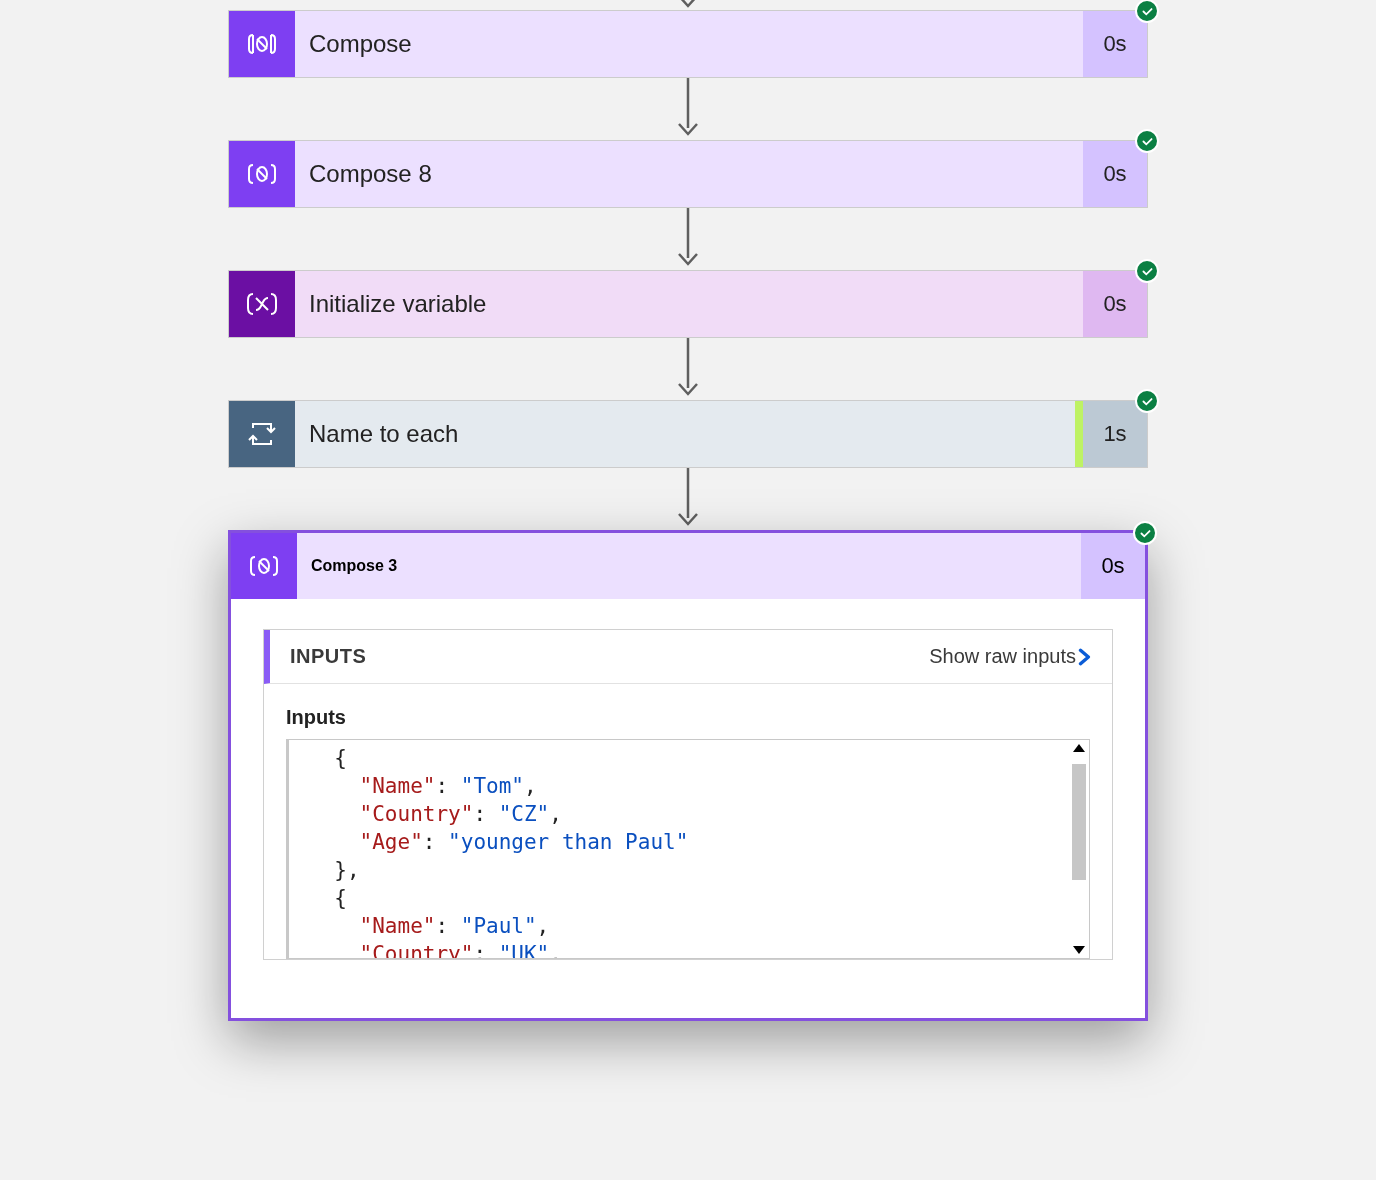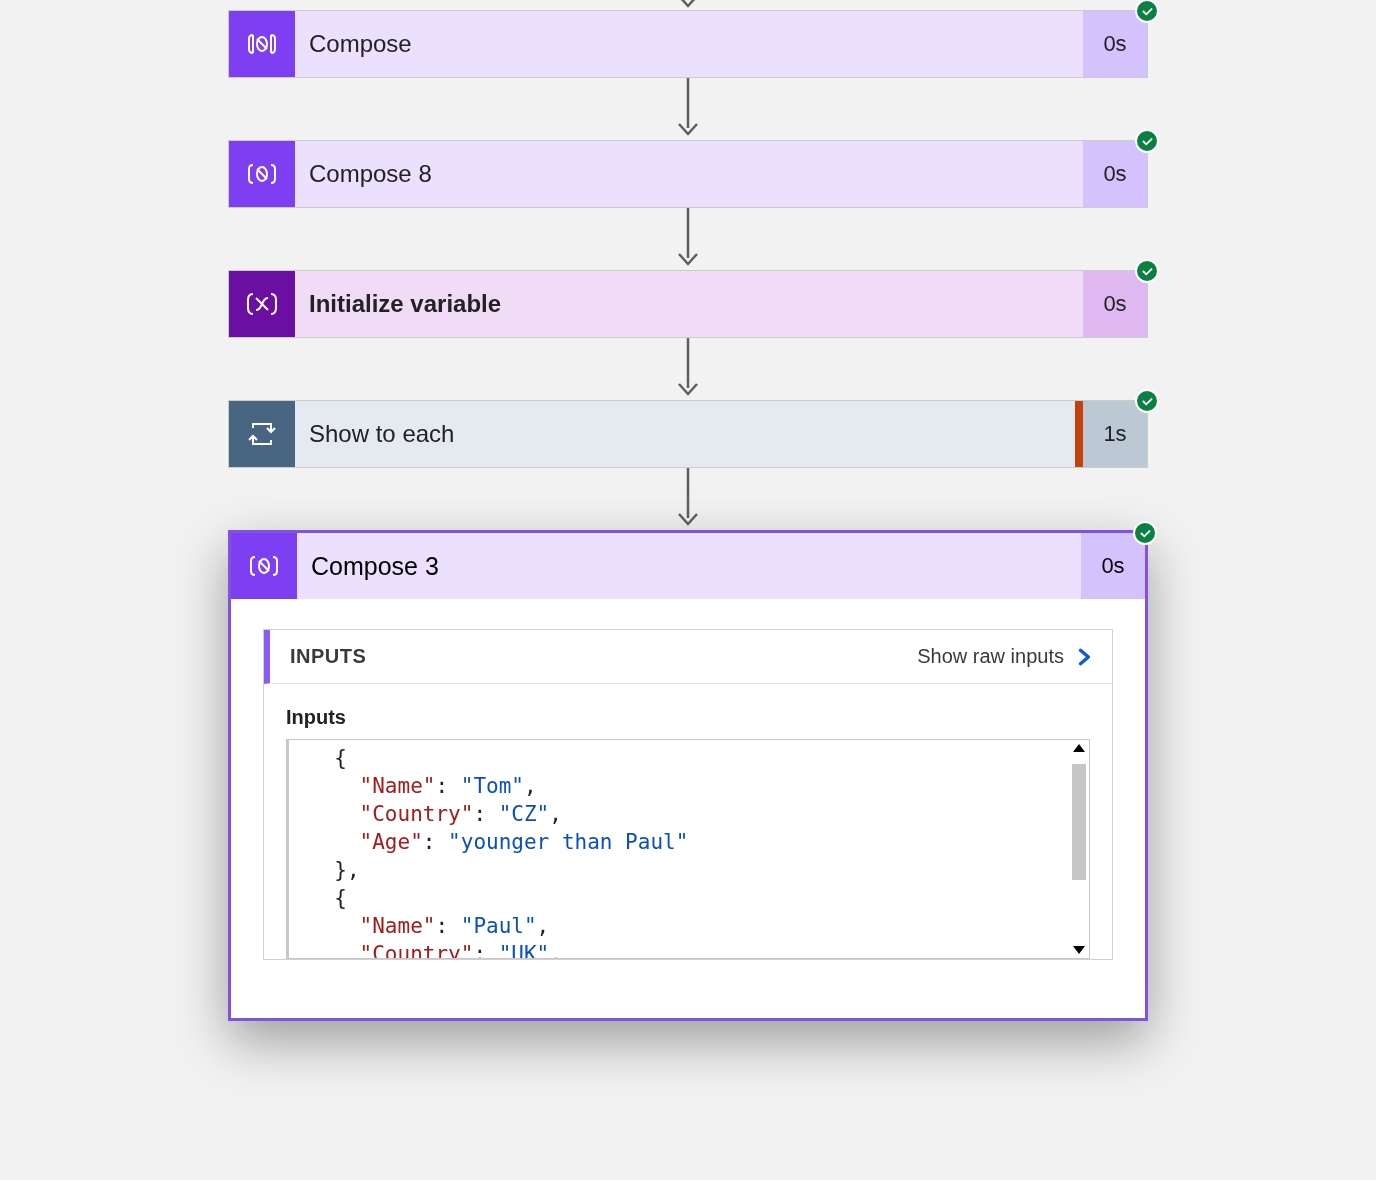--- a/index.html
+++ b/index.html
@@ -39,21 +39,21 @@
     justify-content:center;
   }
   .arrow svg { display:block; }
   .card {
     position: relative;
     width: 920px;
     height: 68px;
     display: flex;
     align-items: stretch;
     border: 1px solid #ccc;
-    background: #c2410c;
+    background: #bef264;
     cursor: pointer;
   }
   .card .icon-box {
     width: 66px;
     display:flex;
     align-items:center;
     justify-content:center;
     flex-shrink:0;
   }
   .card .title {
@@ -88,21 +88,21 @@
   }
   .badge svg { width:13px; height:13px; }
 
   
   .card.compose .icon-box { background: #7e3ff2; }
   .card.compose .title    { background: #ece0ff; }
   .card.compose .time     { background: #d4c2ff; }
 
   
   .card.variable .icon-box { background: #6b0fa3; }
-  .card.variable .title    { background: #f1dcf7; font-weight: bold; }
+  .card.variable .title    { background: #f1dcf7; }
   .card.variable .time     { background: #dfb8f1; }
 
   
   .card.loop .icon-box { background: #486581; }
   .card.loop .title    { background: #e4eaef; }
   .card.loop .time     { background: #bcc9d4; margin-left: 8px; }
 
   
   .expanded {
     position: relative;
@@ -123,22 +123,23 @@
     background:#7e3ff2;
     display:flex;
     align-items:center;
     justify-content:center;
   }
   .exp-header .title {
     flex:1;
     display:flex;
     align-items:center;
     padding-left:14px;
-    font-size:25px;
+    font-size:16px;
     background:#ece0ff;
+    font-weight:bold;
   }
   .exp-header .time {
     width:64px;
     display:flex;
     align-items:center;
     justify-content:center;
     background:#d4c2ff;
     font-size:22px;
   }
   .exp-body {
@@ -160,21 +161,21 @@
   .panel-head .ph-title {
     font-weight: 700;
     font-size: 20px;
     color:#3a3a3a;
     padding-left: 20px;
     letter-spacing: 0.5px;
   }
   .panel-head .ph-link {
     display:flex;
     align-items:center;
-    gap: 12px;
+    gap: 0;
     font-size: 20px;
     color:#3a3a3a;
     cursor:pointer;
     text-align:center;
   }
   .panel-head .ph-link svg { width: 18px; height:18px; }
   .panel-body {
     padding: 22px 22px 0 22px;
   }
   .sub-label {
@@ -324,21 +325,21 @@
       </svg>
     </div>
 
     <div class="card loop">
       <div class="icon-box">
         <svg width="36" height="36" viewBox="0 0 36 36">
           <path class="ico-stroke" d="M9 12 L9 8 L27 8 L27 16 M27 24 L27 28 L9 28 L9 20"></path>
           <path class="ico-stroke" d="M23 12 L27 16 L31 12 M13 24 L9 20 L5 24"></path>
         </svg>
       </div>
-      <div class="title">Show to each</div>
+      <div class="title">Name to each</div>
       <div class="time">1s</div>
       <div class="badge">
         <svg viewBox="0 0 16 16">
             <path d="M3 8 L6.5 11.5 L13 5" stroke="#fff" stroke-width="2.2" fill="none" stroke-linecap="round"></path>
           </svg>
       </div>
     </div>
 
     <div class="arrow">
       <svg width="30" height="62" viewBox="0 0 30 62">

